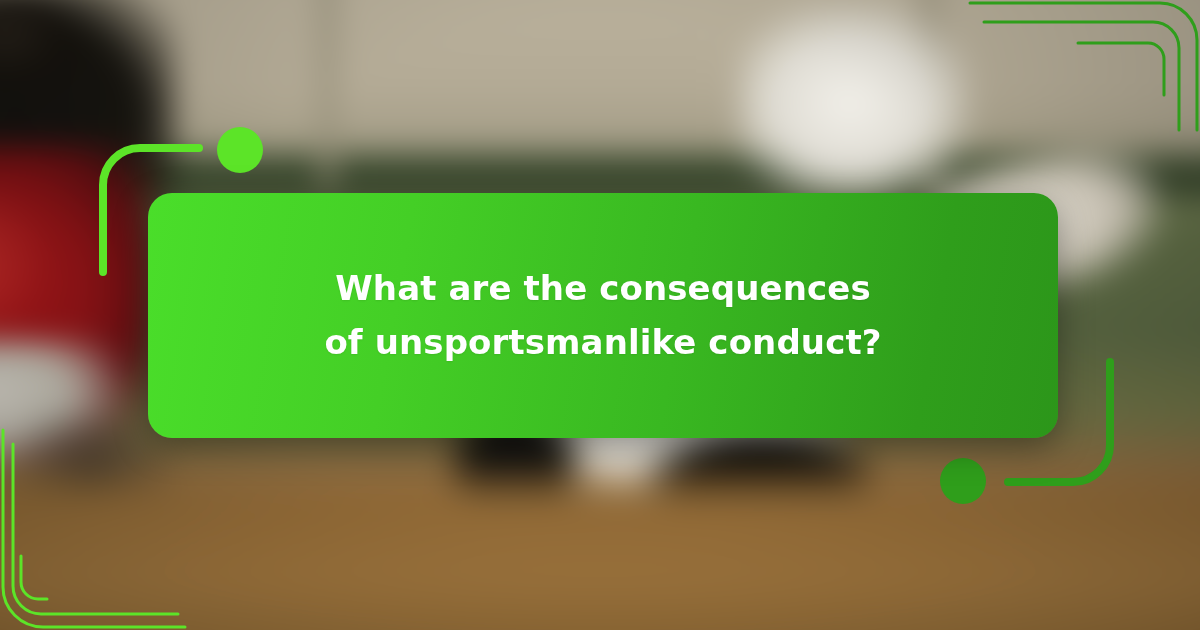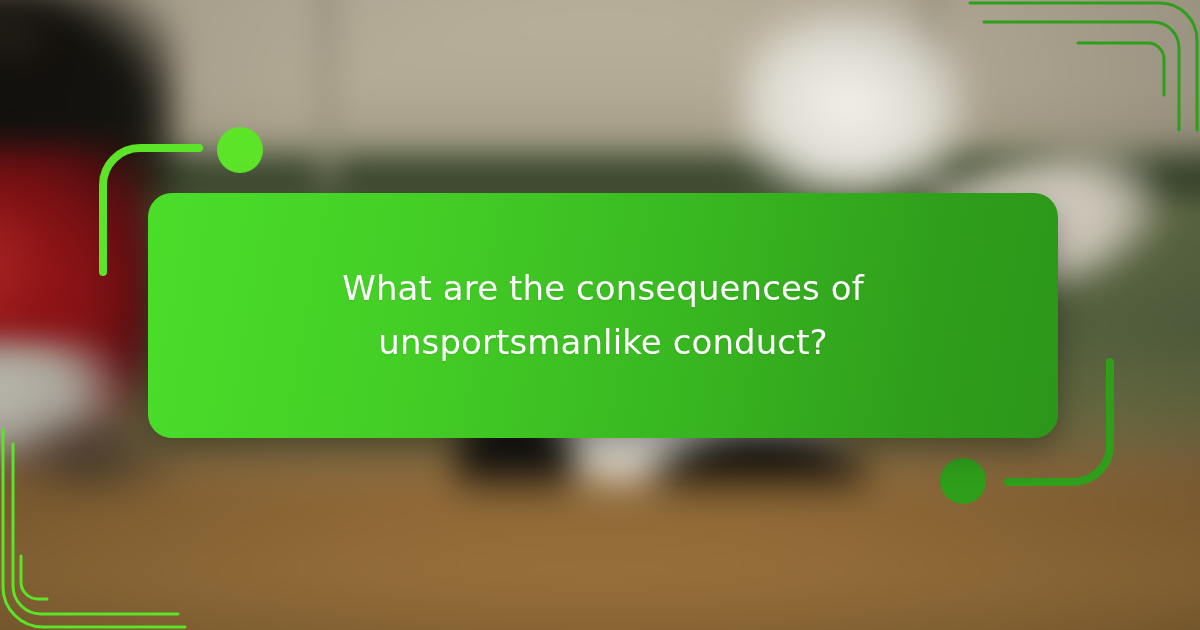--- a/index.html
+++ b/index.html
@@ -155,21 +155,21 @@
     display:flex;
     align-items:center;
     justify-content:center;
     padding:0 58px;
   }
 
   #question-text {
     color:#ffffff;
     font-family:"DejaVu Sans", sans-serif;
     font-size:34px;
-    font-weight:400;
+    font-weight:700;
     line-height:1.58;
     text-align:center;
     letter-spacing:.1px;
     max-width:560px;
     text-shadow:0 1px 2px rgba(0,0,0,.08);
   }
 </style>
 </head>
 <body>
 

